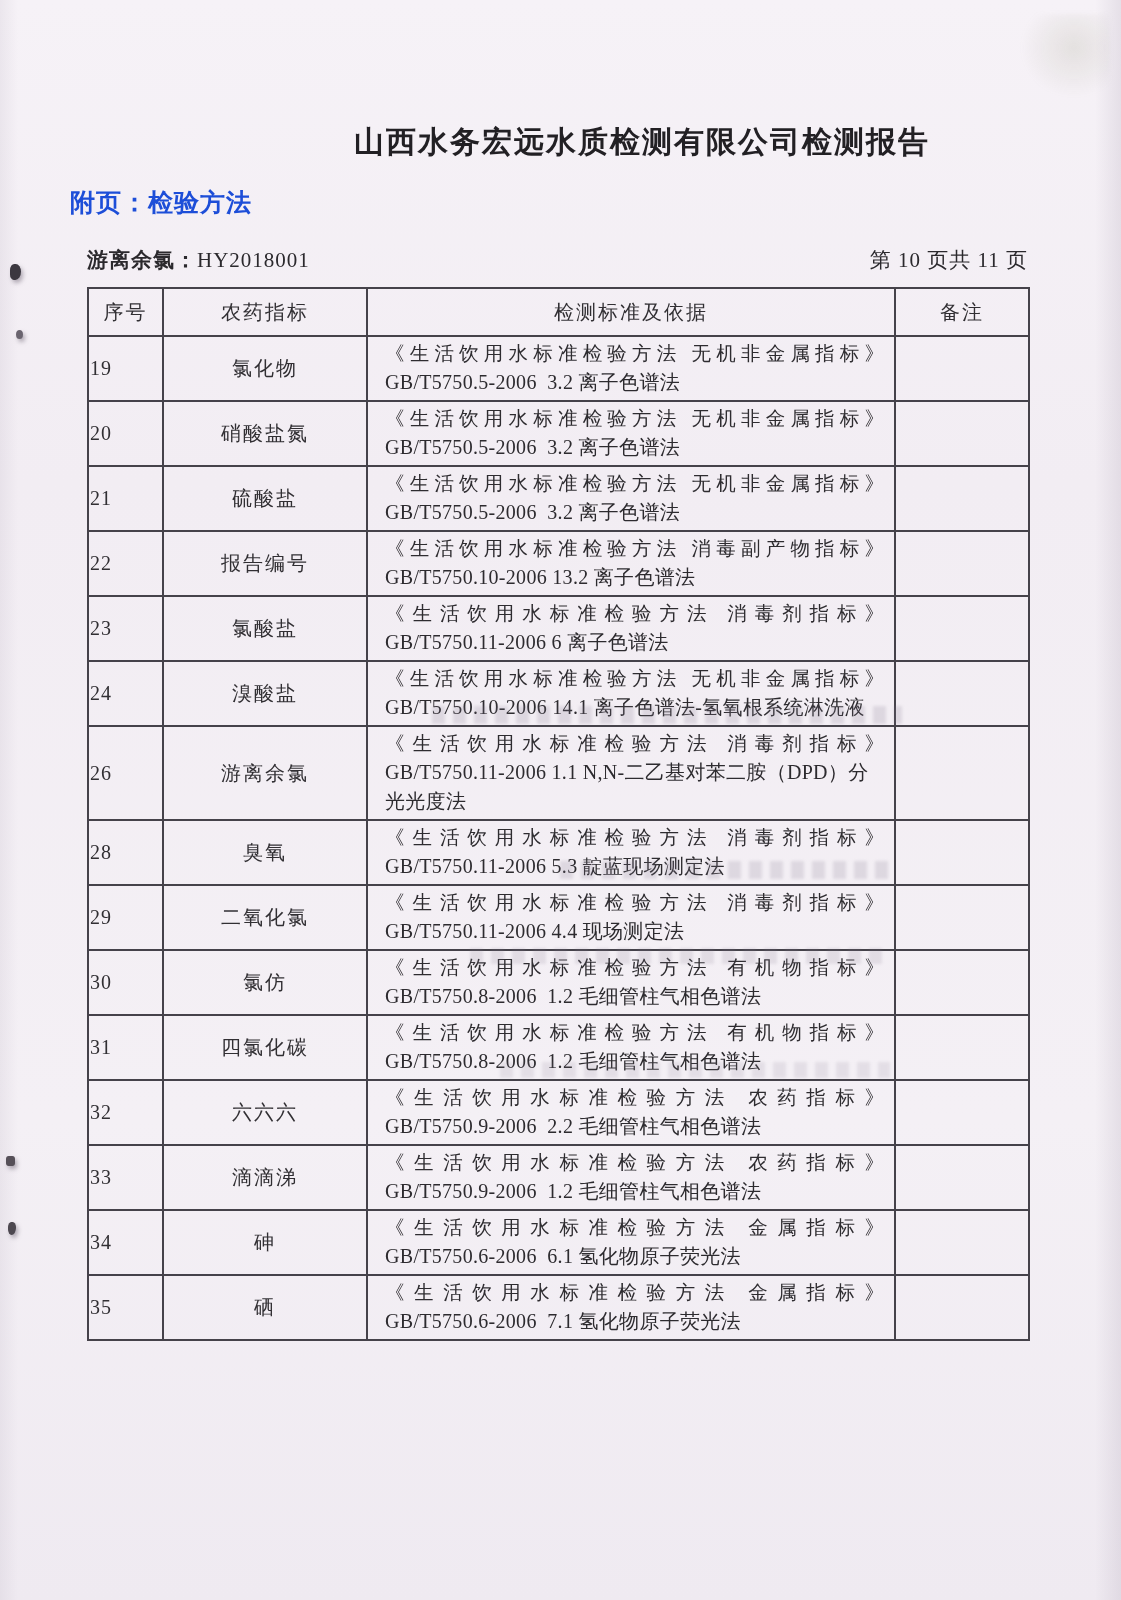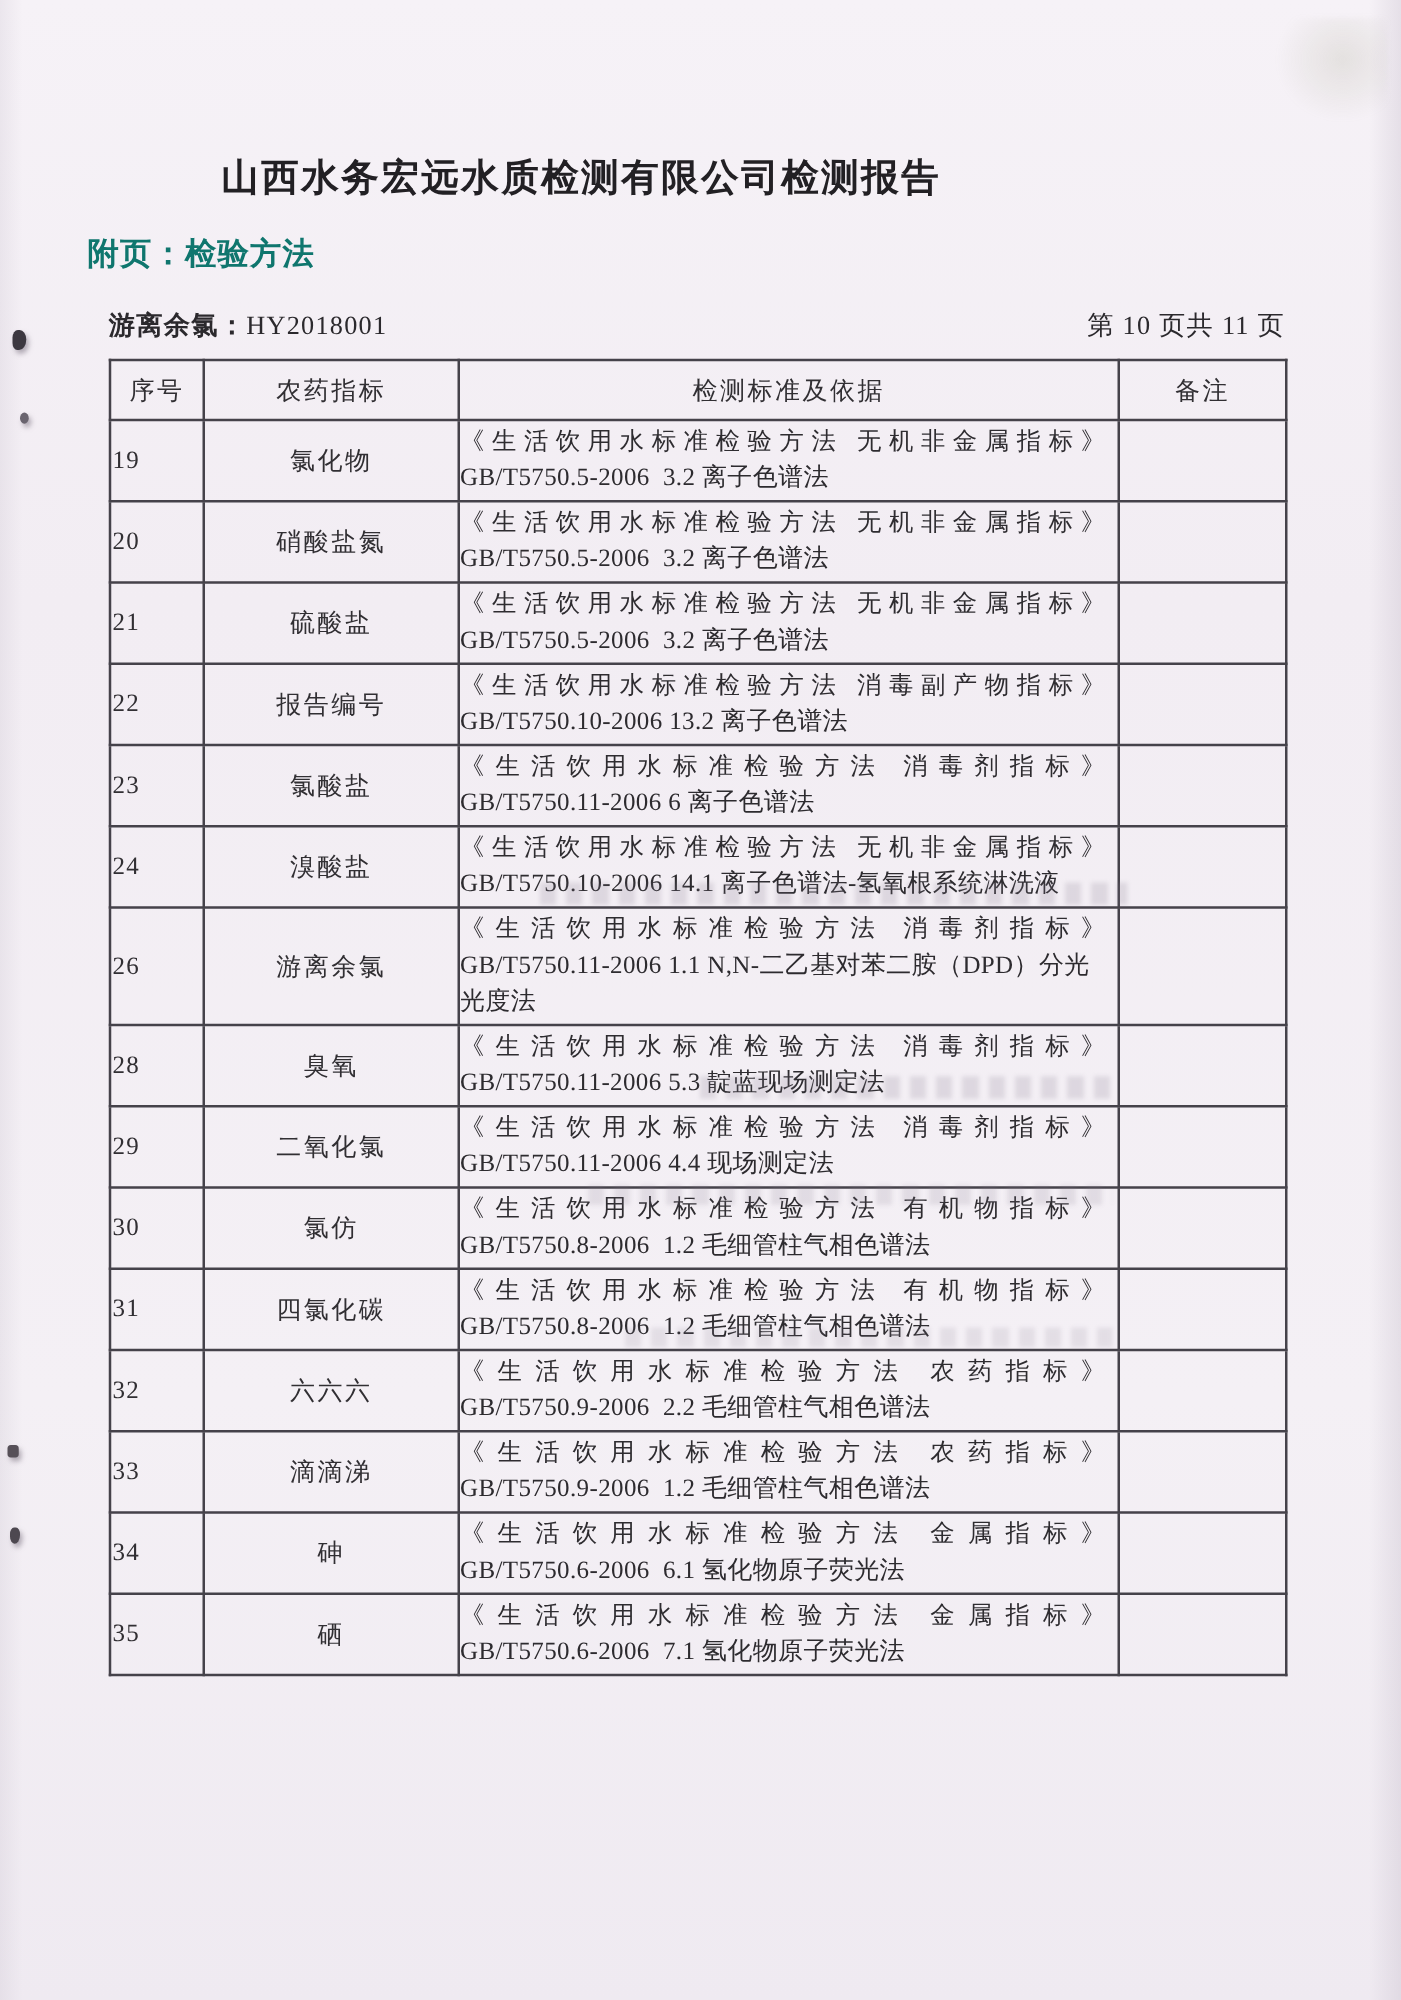--- a/index.html
+++ b/index.html
@@ -8,28 +8,28 @@
     font-family:"Liberation Serif","DejaVu Serif",serif;
     background:
       linear-gradient(270deg, rgba(186,176,192,.28) 0px, rgba(186,176,192,0) 26px),
       linear-gradient(90deg, rgba(190,182,196,.20) 0px, rgba(190,182,196,0) 18px),
       linear-gradient(180deg, #f6f2f7 0%, #f2edf3 30%, #f4f0f5 70%, #efeaf1 100%);
     color:#2f2d30;
   }
   .page{position:absolute;inset:0;}
 
   .title{
-    position:absolute;top:122px;left:0;width:930px;text-align:center;
+    position:absolute;top:122px;left:0;width:930px;text-align:right;
     font-family:"Liberation Sans","DejaVu Sans",sans-serif;
     font-weight:bold;font-size:30px;letter-spacing:2px;color:#222024;
   }
   .appendix{
     position:absolute;top:186px;left:70px;
     font-family:"Liberation Sans","DejaVu Sans",sans-serif;
-    font-weight:bold;font-size:25px;letter-spacing:1px;color:#0f766e;
+    font-weight:bold;font-size:25px;letter-spacing:1px;color:#1d4ed8;
   }
   .meta-row{
     position:absolute;top:246px;left:87px;width:941px;
     display:flex;justify-content:space-between;align-items:baseline;
     font-size:21px;color:#2b292d;
   }
   .report-no .lbl{
     font-family:"Liberation Sans","DejaVu Sans",sans-serif;
     font-weight:bold;letter-spacing:1px;
   }
@@ -48,21 +48,21 @@
   table.report th, table.report td{
     border:2px solid #45424a;
     vertical-align:middle;
     color:#312f33;
   }
   table.report th{
     height:44px;font-weight:normal;font-size:20px;letter-spacing:2px;text-align:center;
   }
   td.c-no{text-align:left;font-size:20px;letter-spacing:1px;}
   td.c-item{text-align:center;font-size:20px;letter-spacing:2px;}
-  td.c-std{padding:2px 10px 3px 0;}
+  td.c-std{padding:2px 10px 3px 17px;}
   td.c-remark{}
   .std-line{
     font-size:19.5px;line-height:29px;
     text-align:justify;text-align-last:justify;
     color:#2e2c30;
   }
   .method-line{
     font-size:20px;line-height:29px;letter-spacing:.3px;
     white-space:pre-wrap;word-break:break-all;
     color:#2d2b2f;

